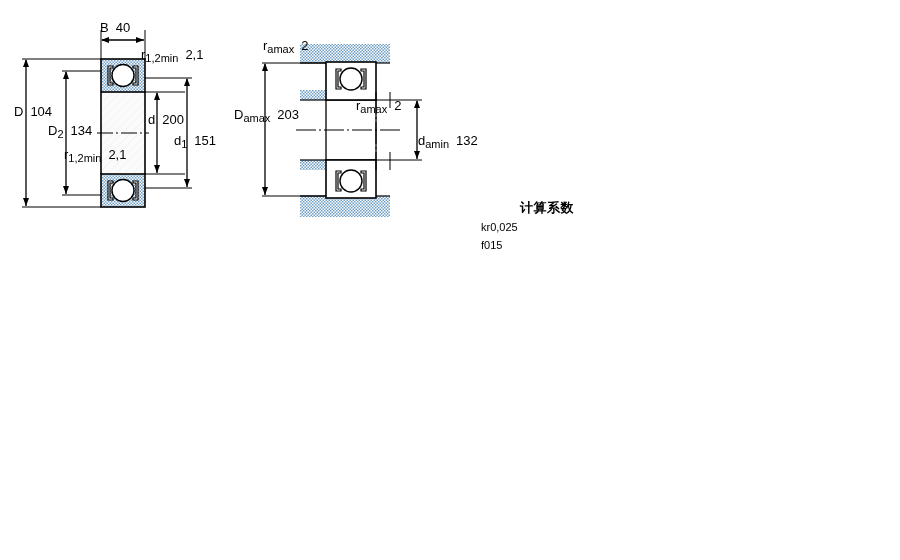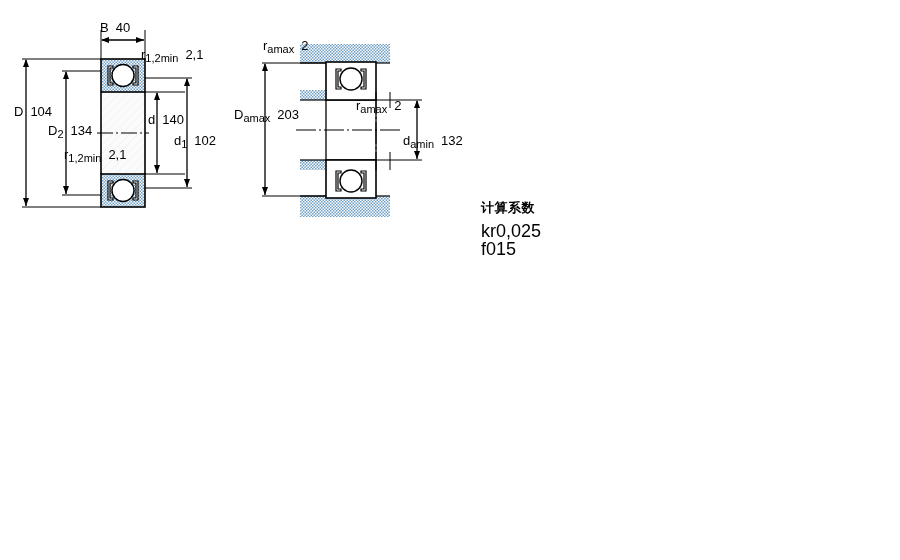--- a/index.html
+++ b/index.html
@@ -44,25 +44,26 @@
     margin-left: 7px;
   }
   .cjk-title {
     position: absolute;
     font-family: Liberation Serif, serif;
     font-size: 13px;
     font-weight: bold;
     color: #000000;
     white-space: nowrap;
     letter-spacing: 0.5px;
+    margin-left: 39px;
   }
   .factor {
     position: absolute;
     font-family: "Liberation Sans", sans-serif;
-    font-size: 18px;
+    font-size: 11px;
     color: #000000;
     white-space: nowrap;
   }
 </style>
 </head>
 <body>
 
 <div id="root">
 
   <svg class="drawing" viewBox="0 0 900 560">
@@ -177,31 +178,31 @@
   <div class="lbl" style="left:100px; top:21px;"><span>B</span><span class="num">40</span></div>
 
   <div class="lbl" style="left:14px; top:105px;"><span>D</span><span class="num">104</span></div>
 
   <div class="lbl" style="left:48px; top:124px;"><span>D</span><span class="sub">2</span><span class="num">134</span></div>
 
   <div class="lbl" style="left:141px; top:48px;"><span>r</span><span class="sub">1,2min</span><span class="num">2,1</span></div>
 
   <div class="lbl" style="left:64px; top:148px;"><span>r</span><span class="sub">1,2min</span><span class="num">2,1</span></div>
 
-  <div class="lbl" style="left:148px; top:113px;"><span>d</span><span class="num">140</span></div>
-
-  <div class="lbl" style="left:174px; top:134px;"><span>d</span><span class="sub">1</span><span class="num">102</span></div>
+  <div class="lbl" style="left:148px; top:113px;"><span>d</span><span class="num">200</span></div>
+
+  <div class="lbl" style="left:174px; top:134px;"><span>d</span><span class="sub">1</span><span class="num">151</span></div>
 
   <div class="lbl" style="left:263px; top:39px;"><span>r</span><span class="sub">amax</span><span class="num">2</span></div>
 
   <div class="lbl" style="left:234px; top:108px;text-align:center;"><span>D</span><span class="sub">amax</span><span class="num">203</span></div>
 
   <div class="lbl" style="left:356px; top:99px;"><span>r</span><span class="sub">amax</span><span class="num">2</span></div>
 
-  <div class="lbl" style="left:403px; top:134px;"><span>d</span><span class="sub">amin</span><span class="num">132</span></div>
+  <div class="lbl" style="left:418px; top:134px;"><span>d</span><span class="sub">amin</span><span class="num">132</span></div>
 
   <div class="cjk-title" style="left:481px; top:199px;">计算系数</div>
 
   <div class="factor" style="left:481px; top:221px;"><span>k</span><span class="sub">r</span><span class="num">0,025</span></div>
 
   <div class="factor" style="left:481px; top:239px;"><span>f</span><span class="sub">0</span><span class="num">15</span></div>
 
 </div>
 
 </body></html>

